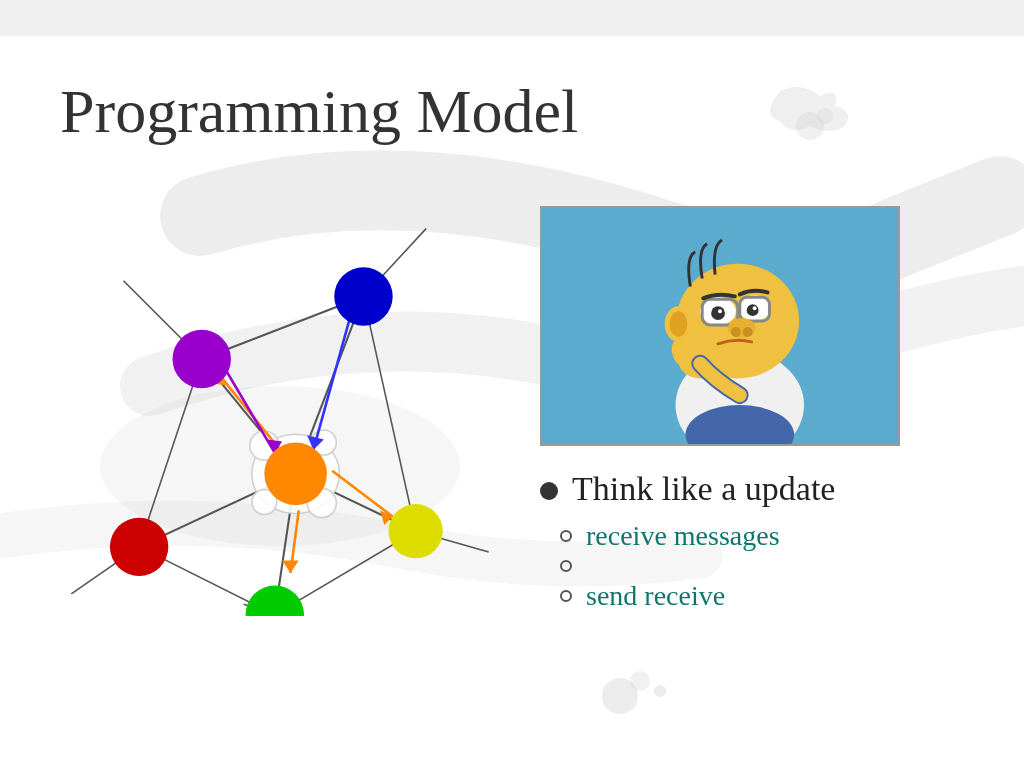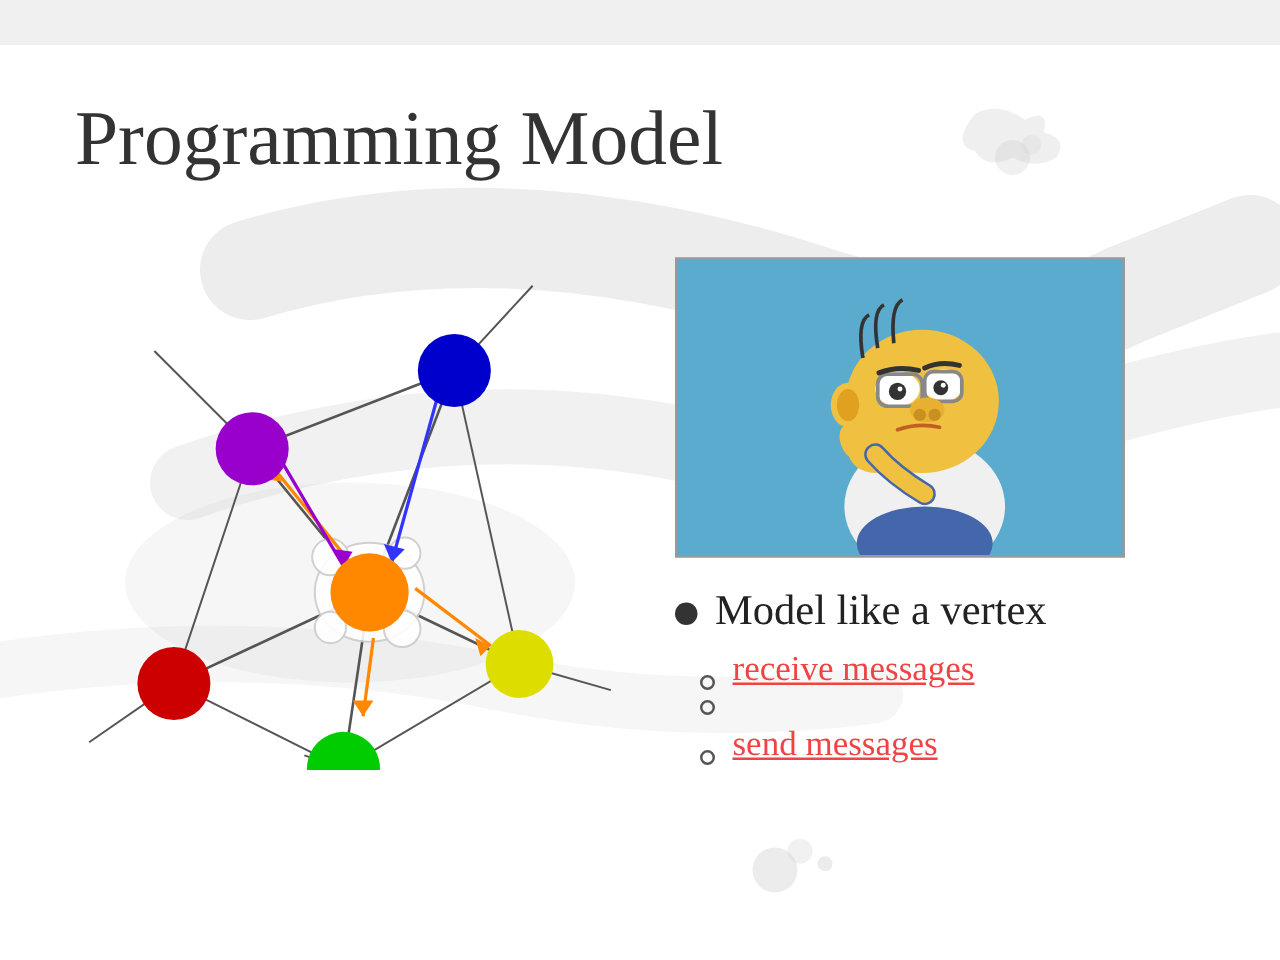--- a/index.html
+++ b/index.html
@@ -96,26 +96,25 @@
       flex-shrink: 0;
     }
 
     .sub-bullets {
       list-style: none;
       padding-left: 20px;
     }
 
     .sub-bullets li {
       font-size: 28px;
-      color: #ef4444;
+      color: #0f766e;
       font-family: Georgia, serif;
       display: flex;
-      align-items: flex-end;
+      align-items: center;
       margin-bottom: 8px;
-      text-decoration: underline;
     }
 
     .sub-bullet-circle {
       display: inline-block;
       width: 12px;
       height: 12px;
       border: 2px solid #555;
       border-radius: 50%;
       margin-right: 14px;
       flex-shrink: 0;
@@ -257,31 +256,31 @@
         <ellipse cx="162" cy="140" rx="8" ry="13" fill="#f0c040"></ellipse>
 
         <path d="M200 190 Q175 175 160 158" stroke="#4466aa" stroke-width="18" fill="none" stroke-linecap="round"></path>
         <path d="M200 190 Q175 175 160 158" stroke="#f0c040" stroke-width="14" fill="none" stroke-linecap="round"></path>
       </svg>
     </div>
 
     <div class="bullets">
       <div class="bullet-main">
         <span class="bullet-dot"></span>
-        <span>Model like a vertex</span>
+        <span>Think like a update</span>
       </div>
       <ul class="sub-bullets">
         <li>
           <span class="sub-bullet-circle"></span>
           <span>receive messages</span>
         </li>
         <li>
           <span class="sub-bullet-circle"></span>
         </li>
         <li>
           <span class="sub-bullet-circle"></span>
-          <span>send messages</span>
+          <span>send receive</span>
         </li>
       </ul>
     </div>
   </div>
 
 </div>
 
 </body></html>

